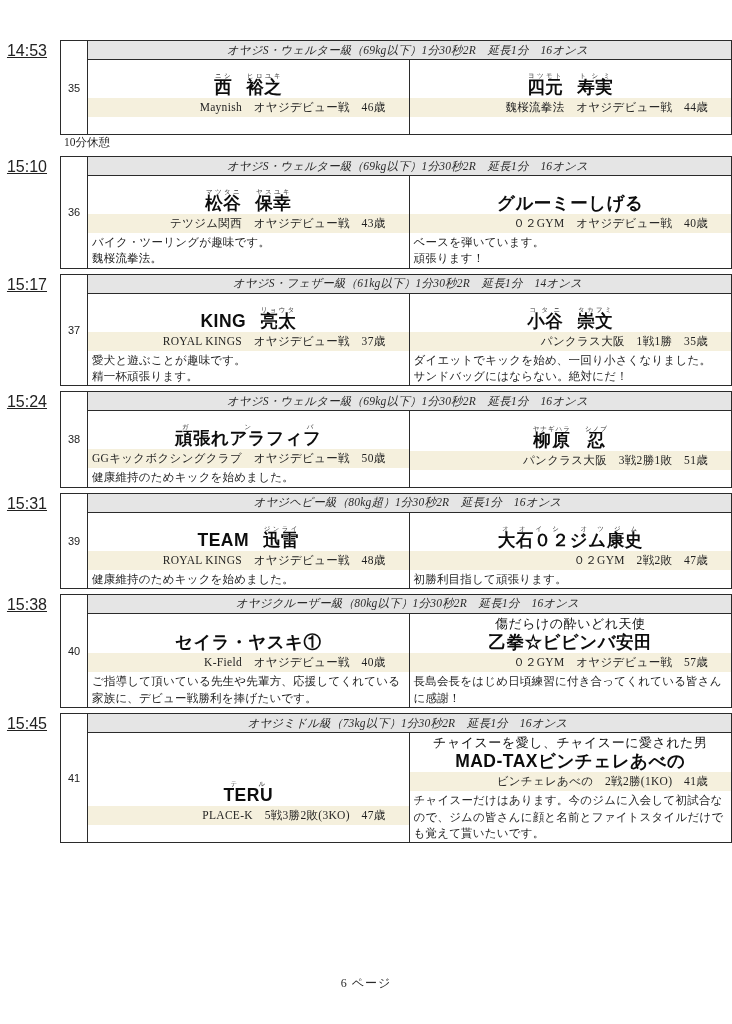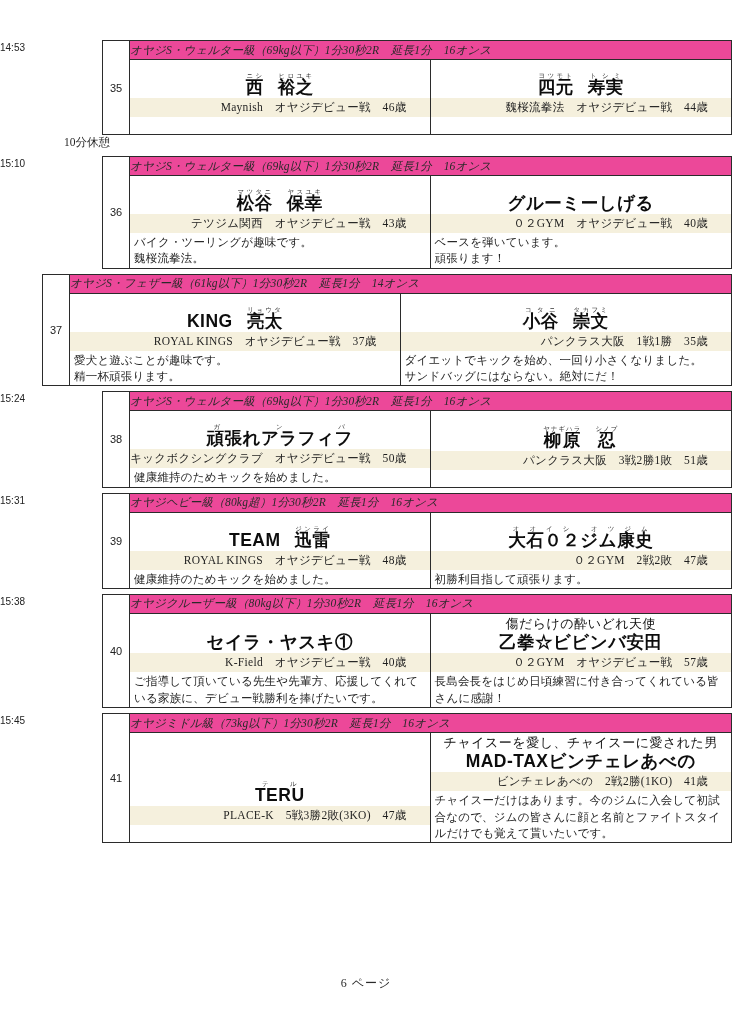--- a/index.html
+++ b/index.html
@@ -34,60 +34,61 @@
     display: flex;
     align-items: stretch;
     width: 100%;
     box-sizing: border-box;
   }
   .time-col {
     width: 60px;
     min-width: 60px;
     box-sizing: border-box;
     padding: 2px 6px 0 0;
-    text-align: left;
-    font-size: 10px;
+    text-align: center;
+    font-size: 16px;
     font-family: "Liberation Sans", sans-serif;
     color: #222;
     line-height: 1.1;
+    text-decoration: underline;
   }
   .num-col {
     width: 28px;
     min-width: 28px;
     box-sizing: border-box;
     border-left: 1.5px solid #2b2b2b;
     border-right: 1.5px solid #2b2b2b;
     border-top: 1.5px solid #2b2b2b;
     border-bottom: 1.5px solid #2b2b2b;
     display: flex;
     align-items: center;
     justify-content: center;
     font-size: 11px;
     font-family: "Liberation Sans", sans-serif;
     color: #222;
-    margin-left: 42px;
   }
   .bout-body {
     flex: 1;
     box-sizing: border-box;
     border-top: 1.5px solid #2b2b2b;
     border-right: 1.5px solid #2b2b2b;
     border-bottom: 1.5px solid #2b2b2b;
     display: flex;
     flex-direction: column;
   }
 
   
   .class-bar {
-    background: #ec4899;
+    background: #e5e5e5;
     border-bottom: 1.5px solid #2b2b2b;
     box-sizing: border-box;
     height: 19px;
     display: flex;
     align-items: center;
+    justify-content: center;
     padding-right: 4px;
   }
   .class-bar .class-text {
     font-style: italic;
     font-size: 11.5px;
     letter-spacing: 0.2px;
     color: #2a2a2a;
     white-space: nowrap;
     font-family: "Liberation Serif", serif;
   }
@@ -283,20 +284,21 @@
               <div class="comment-zone">
                 <p>ベースを弾いています。</p>
                 <p>頑張ります！</p>  
               </div>
             </div>    
           </div>  
         </div>
       </div>
       <div class="gap"></div>
       <div class="bout">  
+        <div class="time-col">15:17</div>  
         <div class="num-col">37</div>  
         <div class="bout-body">    
           <div class="class-bar">
             <span class="class-text">オヤジS・フェザー級（61kg以下）1分30秒2R　延長1分　14オンス</span>
           </div>    
           <div class="corners">
             <div class="corner red">  
               <div class="name-zone">    
                 <div class="fighter-name"><span>KING</span><span class="sp"></span><ruby>亮太<rt>リョウタ</rt></ruby></div>  
               </div>  

